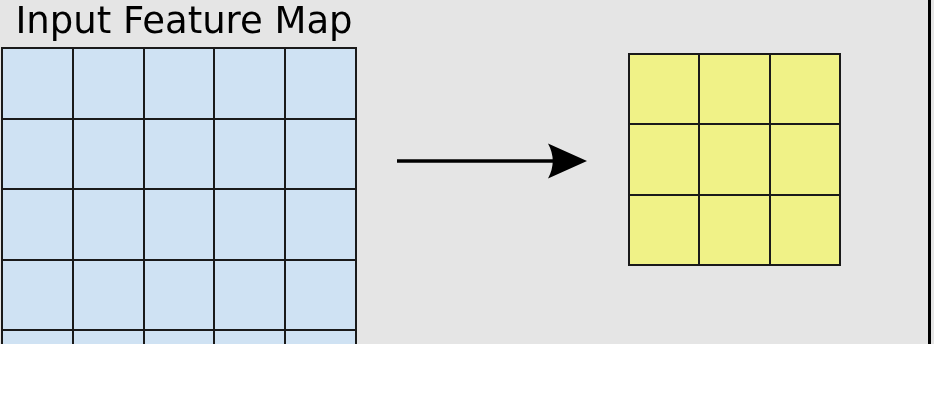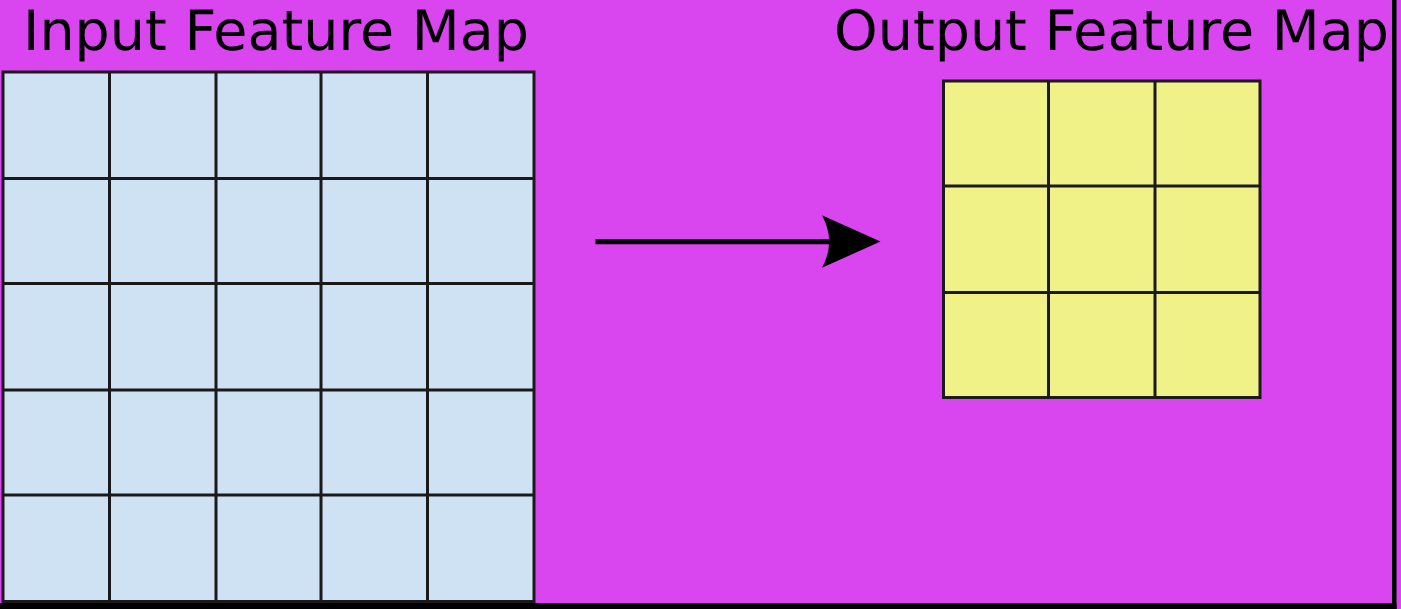--- a/index.html
+++ b/index.html
@@ -3,22 +3,22 @@
 <meta charset="utf-8">
 <style>
   html, body {
     margin: 0;
     padding: 0;
     background: #ffffff;
   }
   .canvas {
     position: relative;
     width: 934px;
-    height: 406px;
-    background: #d946ef;
+    height: 344px;
+    background: #e5e5e5;
     overflow: hidden;
     font-family: "DejaVu Sans", sans-serif;
   }
   .title {
     position: absolute;
     top: 1px;
     font-size: 37px;
     line-height: 1.1;
     color: #000000;
     transform: translateX(-50%);
@@ -73,21 +73,20 @@
     background: #000000;
   }
 </style>
 </head>
 <body>
 
 <div class="canvas">
 
   <div class="title input-title">Input Feature Map</div>
 
-  <div class="title output-title">Output Feature Map</div>
 
   <div class="grid input-grid" id="input-grid" style="background: rgb(26, 26, 26); grid-template-columns: repeat(5, 1fr); grid-template-rows: repeat(5, 1fr);">
       <div class="cell" style="background: rgb(207, 226, 243);"></div>
       <div class="cell" style="background: rgb(207, 226, 243);"></div>
       <div class="cell" style="background: rgb(207, 226, 243);"></div>
       <div class="cell" style="background: rgb(207, 226, 243);"></div>
       <div class="cell" style="background: rgb(207, 226, 243);"></div>
       <div class="cell" style="background: rgb(207, 226, 243);"></div>
       <div class="cell" style="background: rgb(207, 226, 243);"></div>
       <div class="cell" style="background: rgb(207, 226, 243);"></div>

